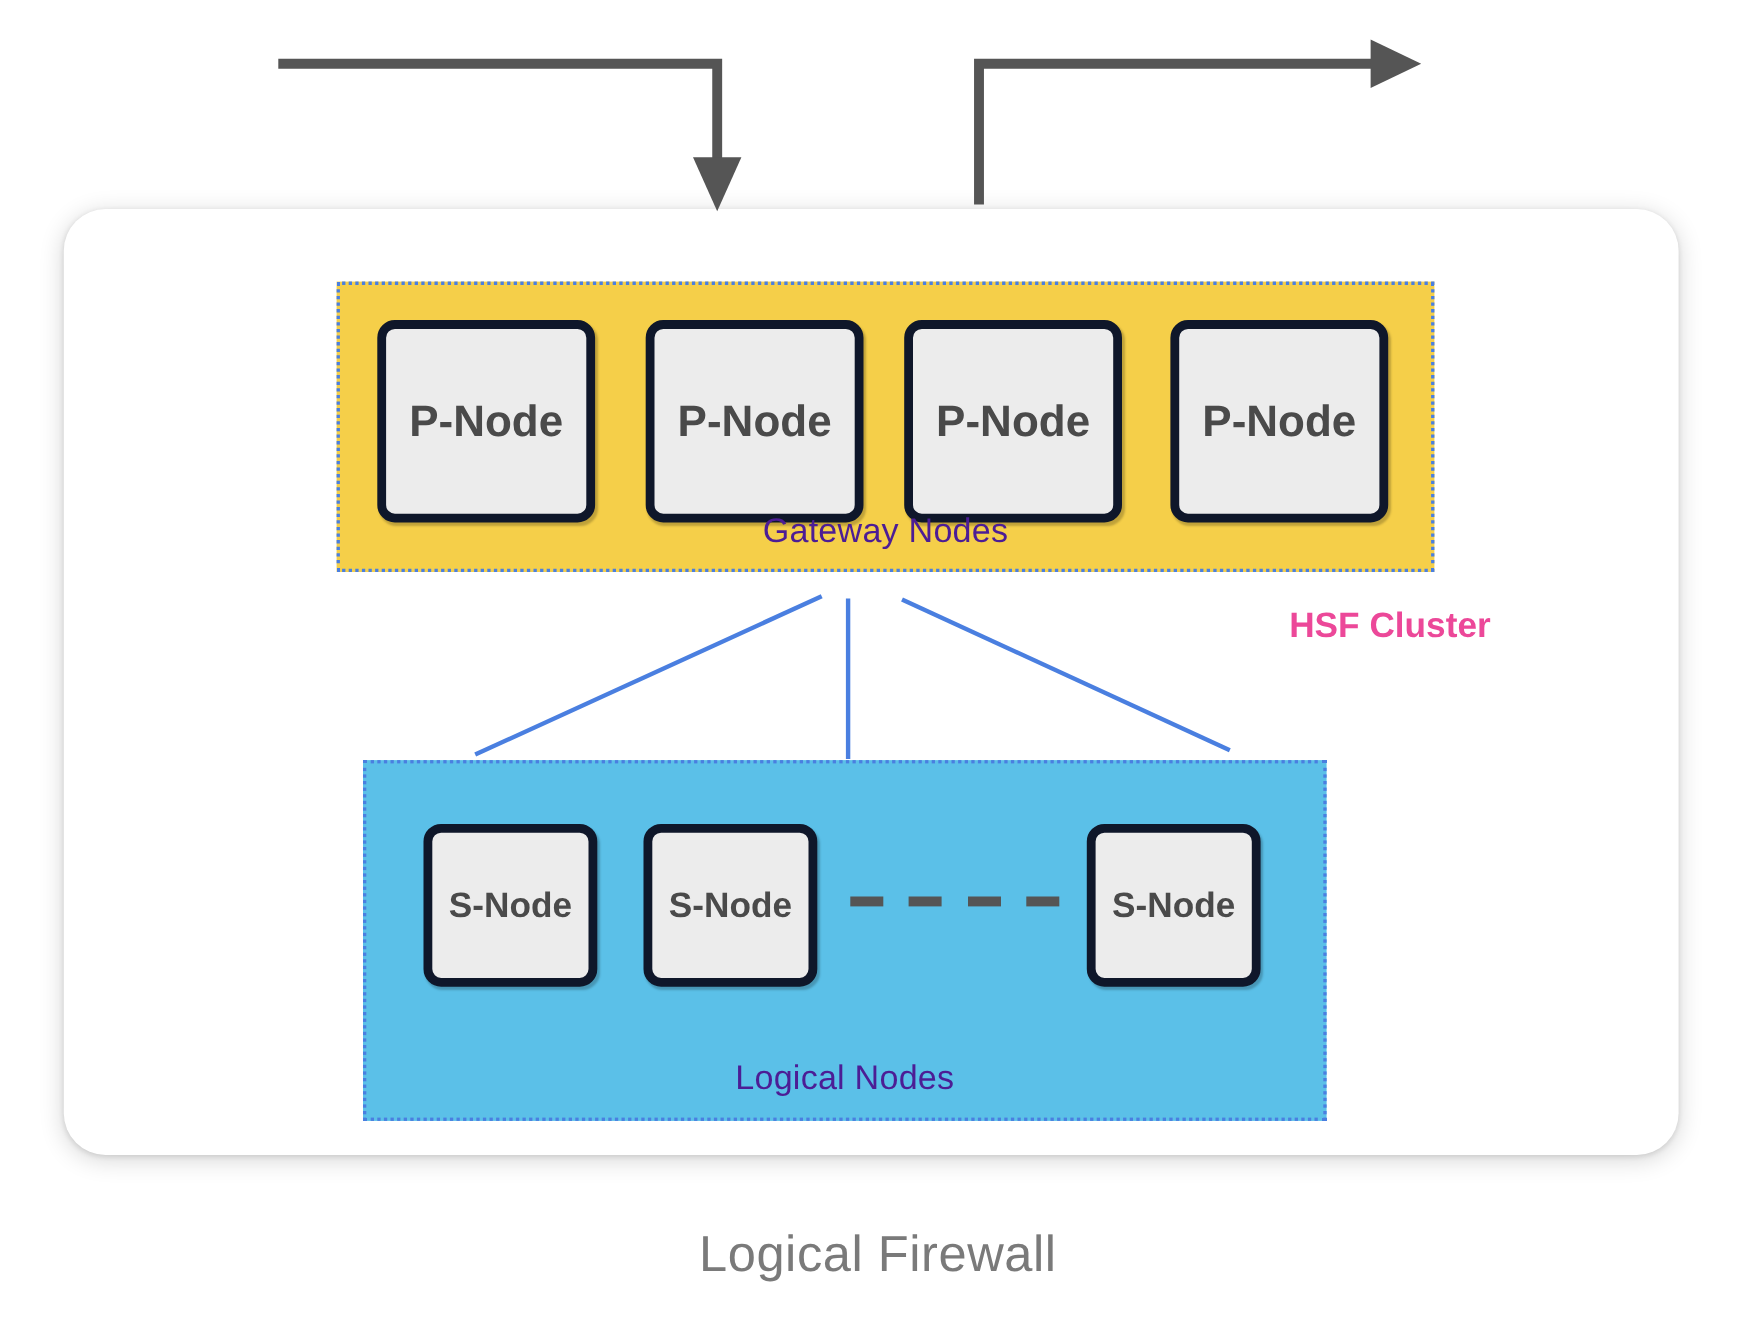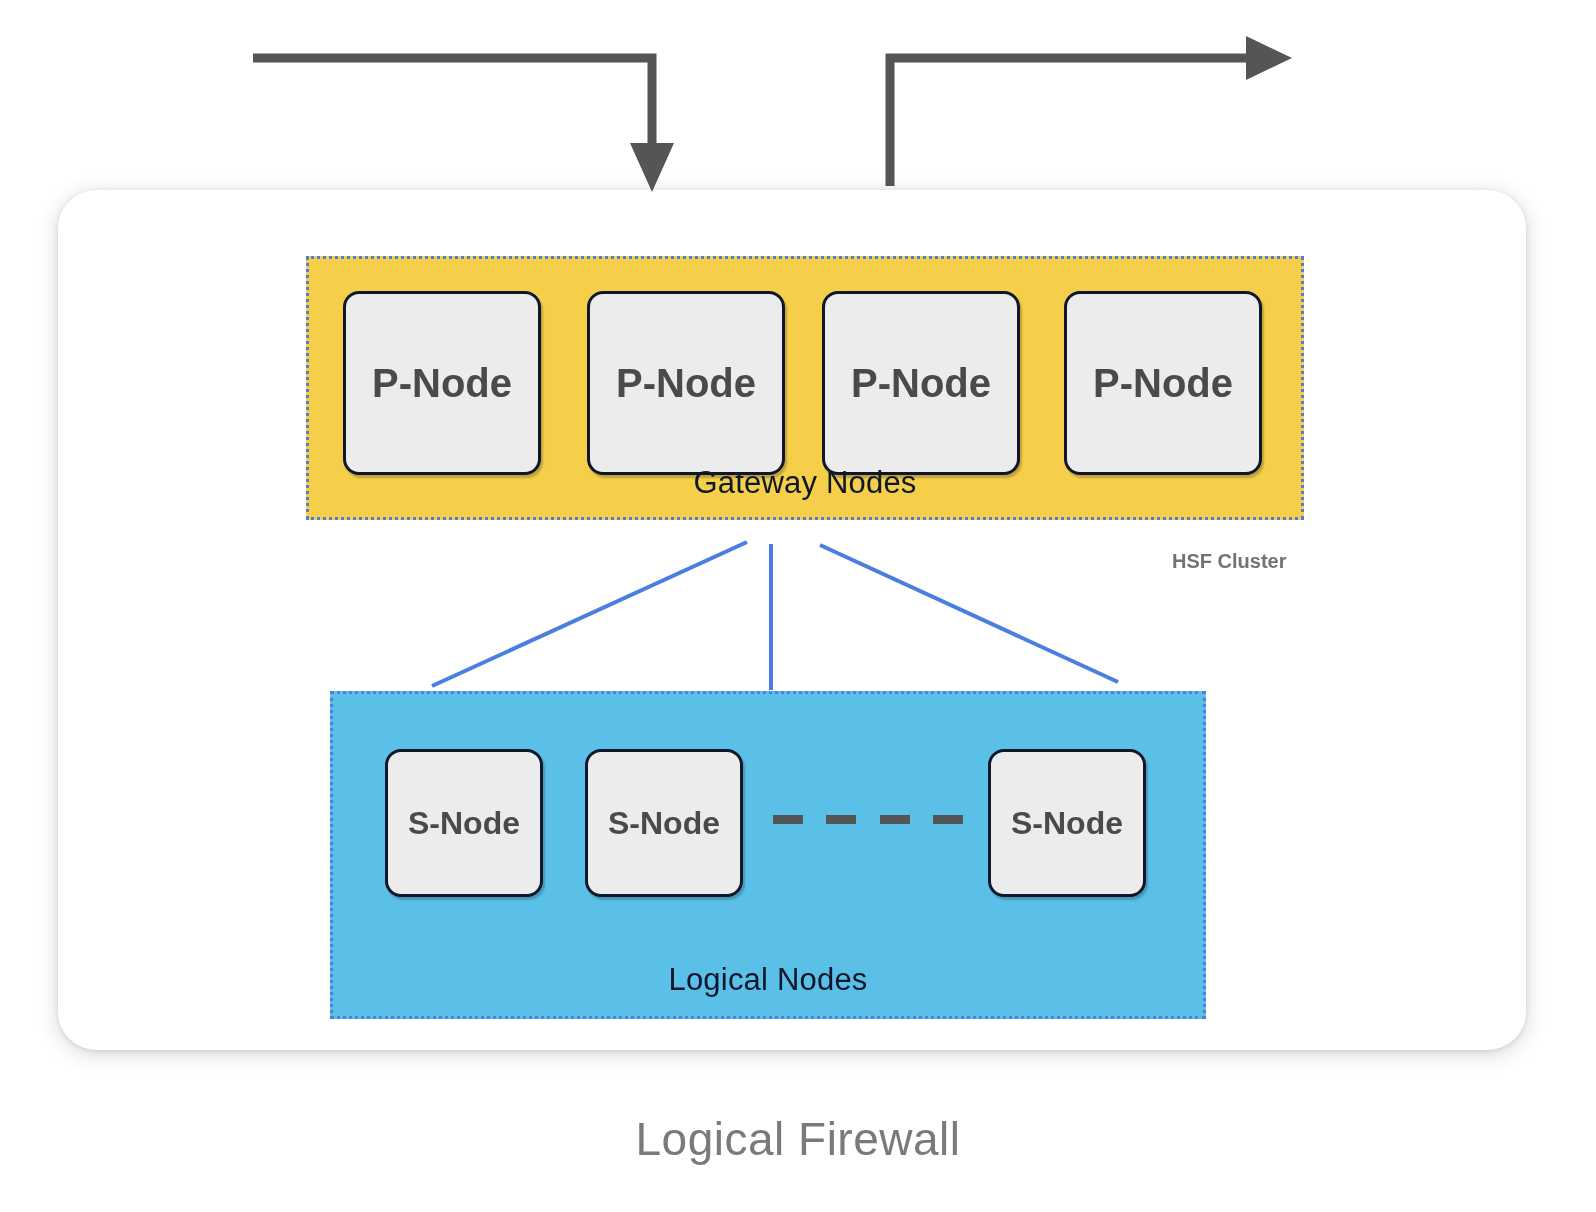--- a/index.html
+++ b/index.html
@@ -60,33 +60,33 @@
     height: 328px;
     background: #5bc0e8;
   }
 
   .group-label {
     position: absolute;
     left: 0;
     width: 100%;
     text-align: center;
     font-size: 31px;
-    color: #0f172a;
+    color: #4c1d95;
     letter-spacing: 0.2px;
     white-space: nowrap;
   }
   #gateway-label { bottom: 16px; }
   #firewall-label { bottom: 18px; }
 
   
   .node {
     position: absolute;
     box-sizing: border-box;
     background: #ececec;
-    border: 3px solid #0f172a;
+    border: 8px solid #0f172a;
     border-radius: 16px;
     display: flex;
     align-items: center;
     justify-content: center;
     color: #4a4a4a;
     font-weight: bold;
     white-space: nowrap;
     box-shadow: 2px 3px 2px rgba(0,0,0,0.22);
   }
   .p-node {
@@ -126,23 +126,23 @@
     width: 30px;
     height: 9px;
     background: #555555;
   }
 
   
   #hsf-cluster-label {
     position: absolute;
     left: 1172px;
     top: 550px;
-    font-size: 20px;
+    font-size: 32px;
     font-weight: bold;
-    color: #737373;
+    color: #ec4899;
     white-space: nowrap;
   }
   #logical-firewall-label {
     position: absolute;
     left: 0;
     top: 1112px;
     width: 1596px;
     text-align: center;
     font-size: 46px;
     color: #7a7a7a;

